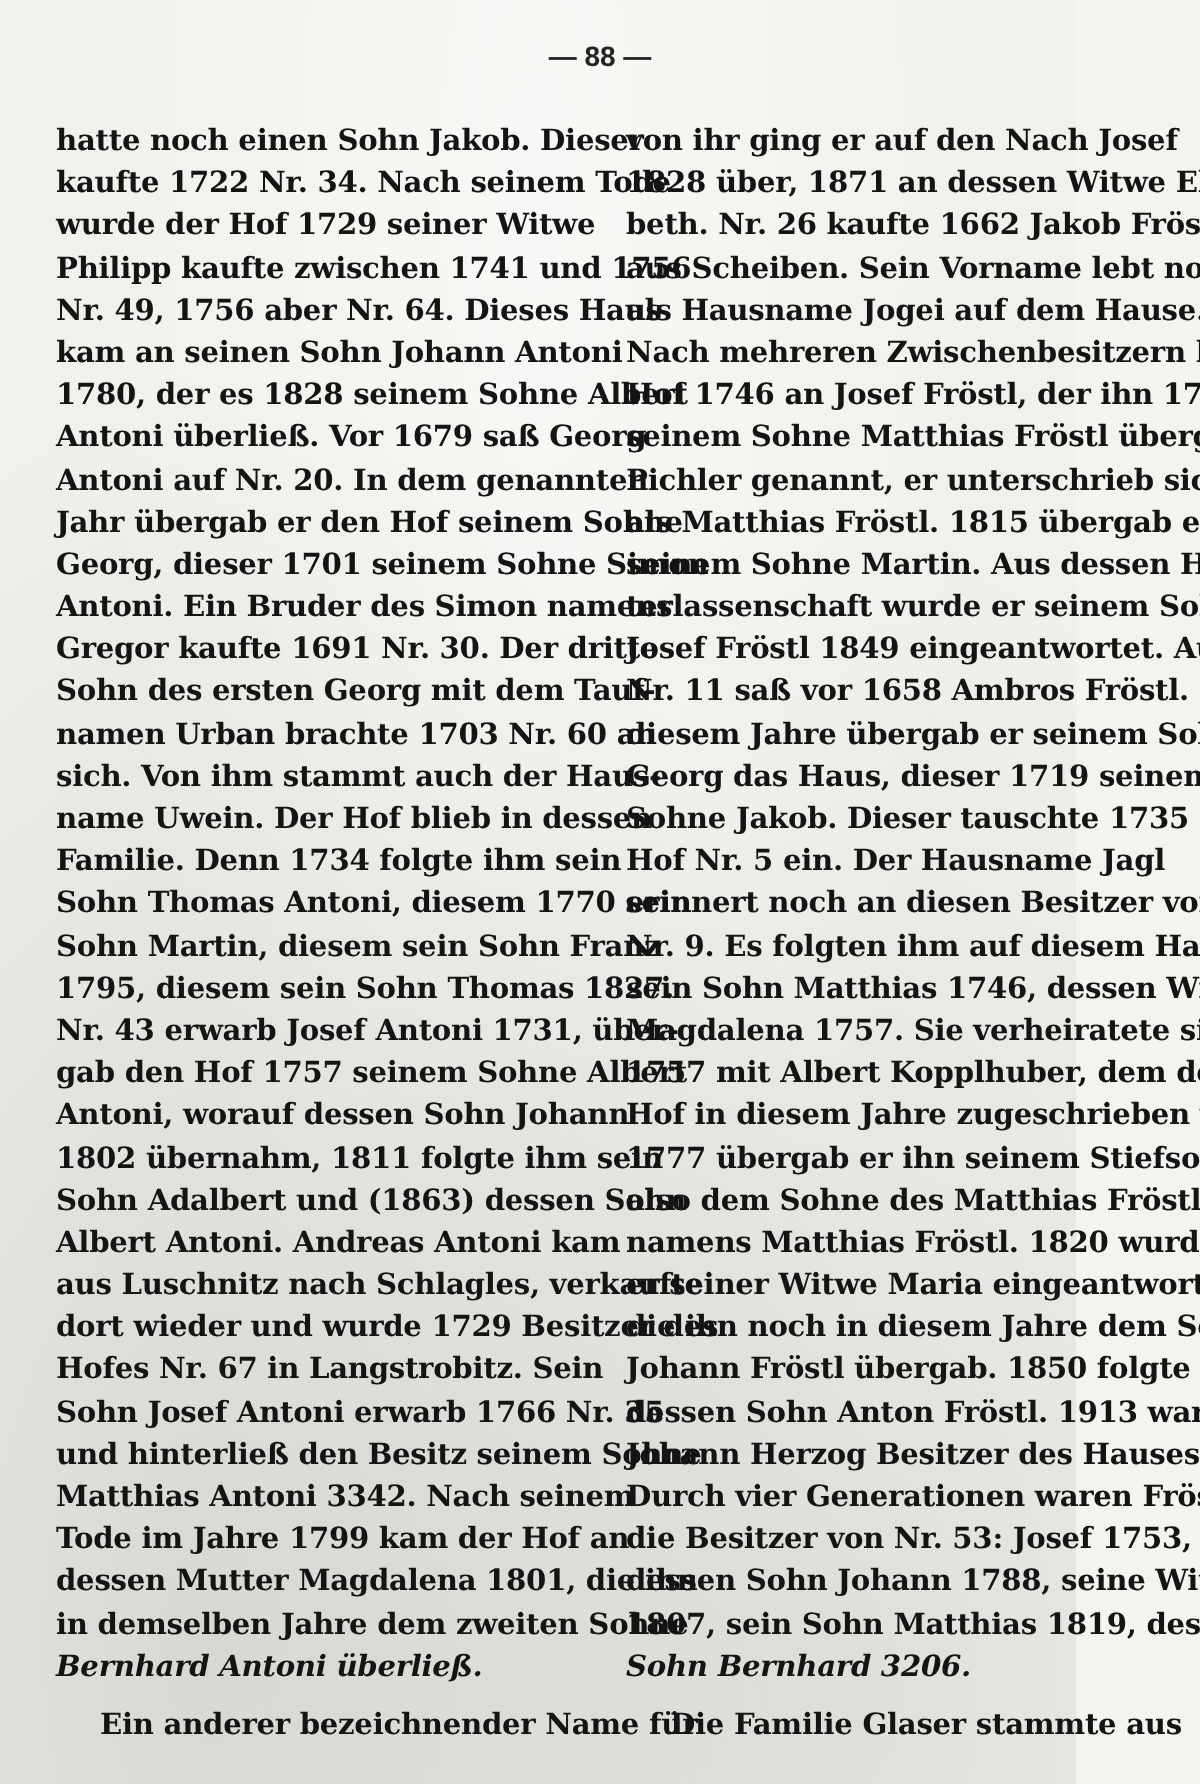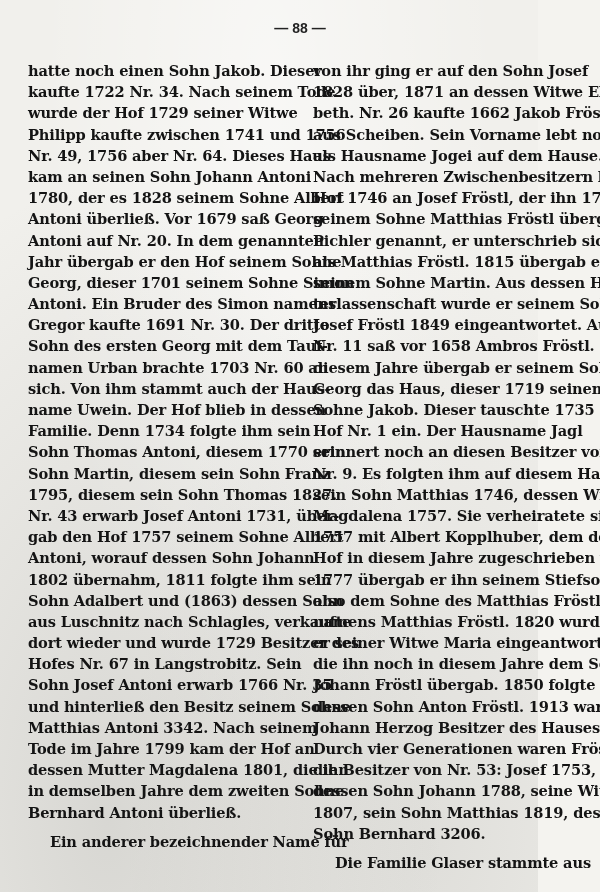--- a/index.html
+++ b/index.html
@@ -49,20 +49,21 @@
     line-height: 21.2px;
     font-size: 14.6px;
     font-weight: bold;
     white-space: nowrap;
     text-align: justify;
     text-align-last: justify;
     letter-spacing: -0.15px;
   }
   .line.last {
     text-align-last: left;
+    font-style: italic;
   }
   .line.indent {
     padding-left: 22px;
   }
   .para-gap {
     display: block;
     height: 8px;
   }
 </style>
 </head>
@@ -93,58 +94,59 @@
       <span class="line">name Uwein. Der Hof blieb in dessen</span>
       <span class="line">Familie. Denn 1734 folgte ihm sein</span>
       <span class="line">Sohn Thomas Antoni, diesem 1770 sein</span>
       <span class="line">Sohn Martin, diesem sein Sohn Franz</span>
       <span class="line">1795, diesem sein Sohn Thomas 1827.</span>
       <span class="line">Nr. 43 erwarb Josef Antoni 1731, über-</span>
       <span class="line">gab den Hof 1757 seinem Sohne Albert</span>
       <span class="line">Antoni, worauf dessen Sohn Johann</span>
       <span class="line">1802 übernahm, 1811 folgte ihm sein</span>
       <span class="line">Sohn Adalbert und (1863) dessen Sohn</span>
+      <span class="line">Albert Antoni. Andreas Antoni kam</span>
       <span class="line">aus Luschnitz nach Schlagles, verkaufte</span>
       <span class="line">dort wieder und wurde 1729 Besitzer des</span>
       <span class="line">Hofes Nr. 67 in Langstrobitz. Sein</span>
       <span class="line">Sohn Josef Antoni erwarb 1766 Nr. 35</span>
       <span class="line">und hinterließ den Besitz seinem Sohne</span>
       <span class="line">Matthias Antoni 3342. Nach seinem</span>
       <span class="line">Tode im Jahre 1799 kam der Hof an</span>
       <span class="line">dessen Mutter Magdalena 1801, die ihn</span>
       <span class="line">in demselben Jahre dem zweiten Sohne</span>
       <span class="line last">Bernhard Antoni überließ.</span>
     </div>
     <span class="para-gap"></span>
     <div>
       <span class="line indent">Ein anderer bezeichnender Name für</span>
 
     </div>
   </div>
 
   <div class="column col-right">
     <div>
-      <span class="line">von ihr ging er auf den Sohn Josef</span>
+      <span class="line">von ihr ging er auf den Nach Josef</span>
       <span class="line">1828 über, 1871 an dessen Witwe Elisa-</span>
       <span class="line">beth. Nr. 26 kaufte 1662 Jakob Fröstl</span>
       <span class="line">aus Scheiben. Sein Vorname lebt noch</span>
       <span class="line">als Hausname Jogei auf dem Hause.</span>
       <span class="line">Nach mehreren Zwischenbesitzern kam der</span>
       <span class="line">Hof 1746 an Josef Fröstl, der ihn 1788</span>
       <span class="line">seinem Sohne Matthias Fröstl übergab.</span>
       <span class="line">Pichler genannt, er unterschrieb sich aber</span>
       <span class="line">als Matthias Fröstl. 1815 übergab er</span>
       <span class="line">seinem Sohne Martin. Aus dessen Hin-</span>
       <span class="line">terlassenschaft wurde er seinem Sohne</span>
       <span class="line">Josef Fröstl 1849 eingeantwortet. Auf</span>
       <span class="line">Nr. 11 saß vor 1658 Ambros Fröstl. In</span>
       <span class="line">diesem Jahre übergab er seinem Sohne</span>
       <span class="line">Georg das Haus, dieser 1719 seinem</span>
       <span class="line">Sohne Jakob. Dieser tauschte 1735 den</span>
-      <span class="line">Hof Nr. 1 ein. Der Hausname Jagl</span>
+      <span class="line">Hof Nr. 5 ein. Der Hausname Jagl</span>
       <span class="line">erinnert noch an diesen Besitzer von</span>
       <span class="line">Nr. 9. Es folgten ihm auf diesem Hause</span>
       <span class="line">sein Sohn Matthias 1746, dessen Witwe</span>
       <span class="line">Magdalena 1757. Sie verheiratete sich</span>
       <span class="line">1757 mit Albert Kopplhuber, dem der</span>
       <span class="line">Hof in diesem Jahre zugeschrieben wurde.</span>
       <span class="line">1777 übergab er ihn seinem Stiefsohne,</span>
       <span class="line">also dem Sohne des Matthias Fröstl,</span>
       <span class="line">namens Matthias Fröstl. 1820 wurde</span>
       <span class="line">er seiner Witwe Maria eingeantwortet,</span>

